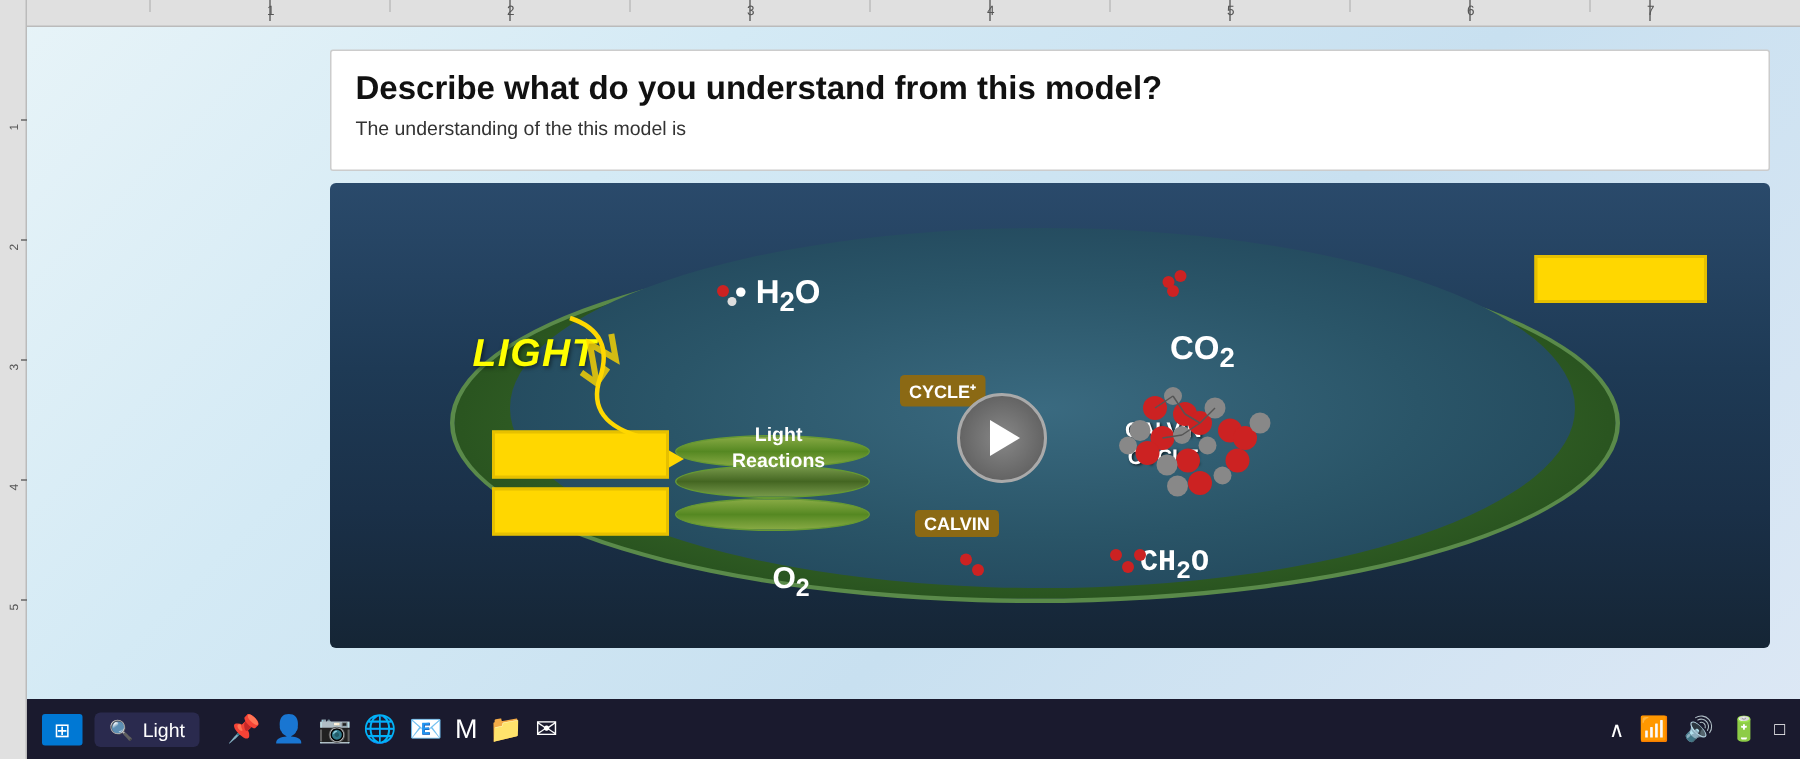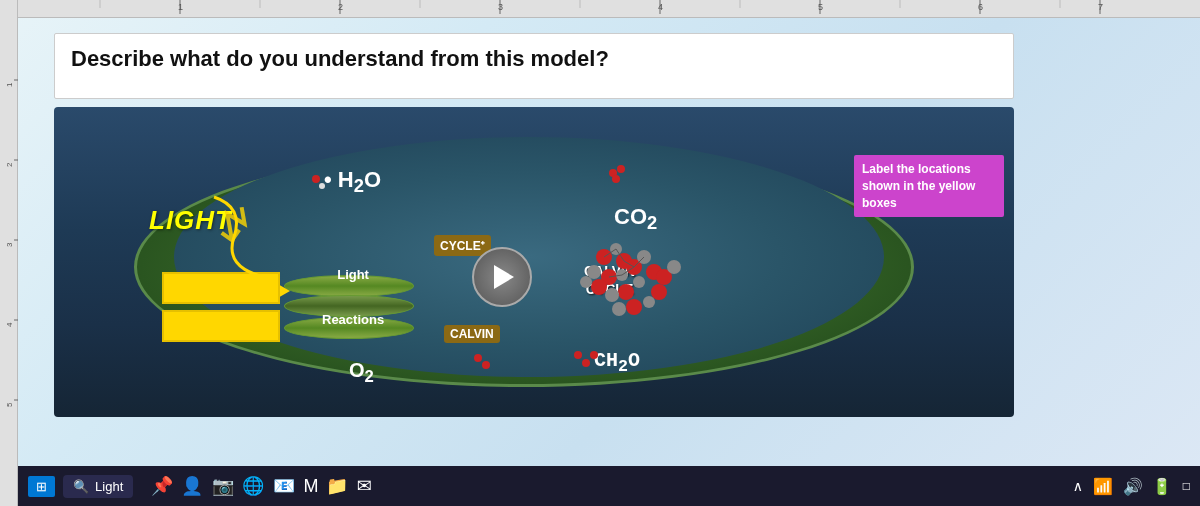--- a/index.html
+++ b/index.html
@@ -38,22 +38,22 @@
 
     
     .main-content {
       position: absolute;
       top: 18px;
       left: 18px;
       right: 0;
       bottom: 0;
       display: flex;
       flex-direction: column;
-      align-items: flex-start;
-      padding: 15px 20px 5px 36px;
+      align-items: flex-end;
+      padding: 15px 20px 5px 7px;
     }
 
     
     .question-card {
       background: white;
       border: 1px solid #ccc;
       width: 100%;
       max-width: 960px;
       padding: 12px 16px 20px 16px;
       margin-bottom: 8px;
@@ -424,20 +424,21 @@
     <text x="2" y="323" font-size="8" fill="#555" transform="rotate(-90,9,320)">4</text>
     <line x1="14" y1="400" x2="18" y2="400" stroke="#666" stroke-width="1"></line>
     <text x="2" y="403" font-size="8" fill="#555" transform="rotate(-90,9,400)">5</text>
   </svg>
 </div>
 
 <div class="main-content">
 
   <div class="question-card">
     <div class="question-title">Describe what do you understand from this model?</div>
+    <div class="question-subtitle">The understanding of the this model is</div>
   </div>
 
   <div class="diagram-container">
 
     <div class="chloroplast-outer"></div>
 
     <div class="chloroplast-inner"></div>
 
     <div class="light-text">LIGHT</div>
 
@@ -462,33 +463,32 @@
     <div class="thylakoid thylakoid2" style="position:absolute;top:188px;left:230px;width:130px;height:22px;background:linear-gradient(180deg,#77994a 0%,#446622 50%,#77994a 100%);border-radius:50%;border:1px solid #669933;"></div>
     <div class="thylakoid" style="position:absolute;top:210px;left:230px;width:130px;height:22px;background:linear-gradient(180deg,#88aa44 0%,#558822 50%,#88aa44 100%);border-radius:50%;border:1px solid #669933;"></div>
 
     <div class="arrow-right"></div>
 
     <div class="yellow-box yellow-box-top"></div>
 
     <div class="yellow-box yellow-box-left1"></div>
     <div class="yellow-box yellow-box-left2"></div>
 
-    <div class="label-box">Label the locations shown in the yellow boxes</div>
 
     <div class="nadp-label">
       <span>CYCLE⁺</span>
     </div>
 
     <div class="nadph-label">
       <span>CALVIN</span>
     </div>
 
     <div class="light-reactions">
       <span style="display:block;font-size:13px;font-weight:bold;color:white;">Light</span>
-      <span style="display:block;font-size:13px;font-weight:bold;color:white;margin-top:28px;">Reactions</span>
+      <span style="display:block;font-size:13px;font-weight:bold;color:white;">Reactions</span>
     </div>
 
     <div class="play-button">
       <div class="play-icon"></div>
     </div>
 
     <div class="calvin-label">
       <span style="display:block;">CALVIN</span>
       <span style="display:block;">CYCLE</span>
     </div>

